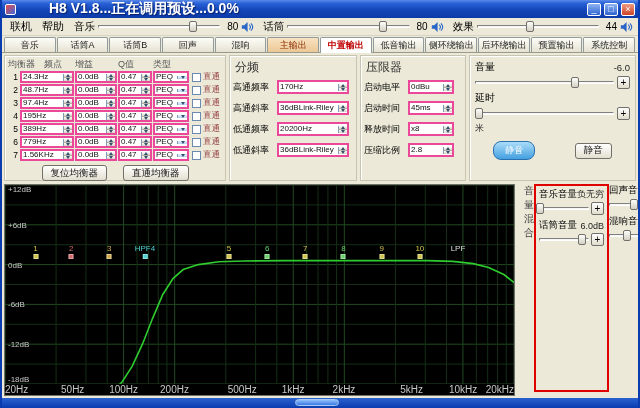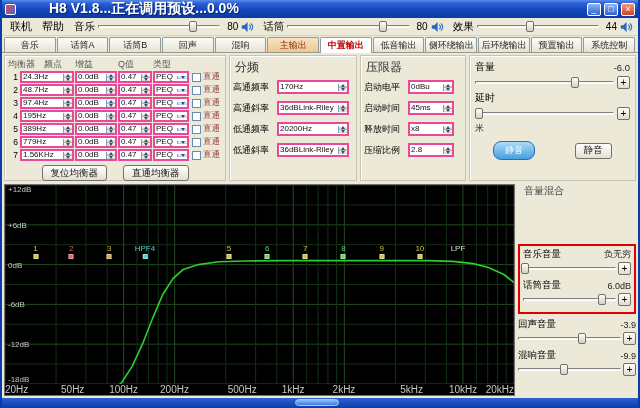--- a/index.html
+++ b/index.html
@@ -79,23 +79,23 @@
   .plot{flex:1;position:relative;}
   .plot svg{position:absolute;inset:0;width:100%;height:100%;display:block;}
   #plot-markers{position:absolute;inset:0;pointer-events:none;}
   .marker{position:absolute;transform:translateX(-50%);display:flex;flex-direction:column;align-items:center;gap:1px;}
   .m-label{font-size:8px;line-height:8px;}
   .m-box{width:5px;height:5px;border:1px solid rgba(255,255,255,.4);}
   .ylab{position:absolute;left:3px;font-size:8px;color:#c8c8c8;line-height:9px;}
   .xlabels{height:11px;flex:0 0 11px;position:relative;font-size:10px;color:#c8c8c8;}
   .xlabels span{position:absolute;top:0;line-height:11px;white-space:nowrap;}
   
-  .right-col{width:118px;flex:0 0 118px;display:flex;flex-direction:column;font-size:10px;}
+  .right-col{width:118px;flex:0 0 118px;display:flex;flex-direction:row;font-size:10px;}
   .mixer-title{font-size:10px;color:#444;margin:0 0 2px 6px;}
-  .mixer-highlight{border:2px solid #e00000;padding:2px 3px;margin-bottom:4px;margin-top:44px;}
+  .mixer-highlight{border:2px solid #e00000;padding:2px 3px;margin-bottom:4px;}
   .mx-label-row{display:flex;justify-content:space-between;align-items:center;font-size:9.5px;white-space:nowrap;}
   .mx-value{color:#222;font-size:9px;}
   .mx-ctl{display:flex;align-items:center;gap:2px;margin:1px 0 4px;}
   
   .bottombar{height:10px;flex:0 0 10px;background:linear-gradient(180deg,#2a62d0,#0a3cb0);position:relative;}
   .status-pill{position:absolute;left:46%;top:1px;width:44px;height:7px;border-radius:4px;background:linear-gradient(#8fc0f8,#3a78e8);border:1px solid #a8c8f0;}
 </style>
 </head>
 <body>
 

